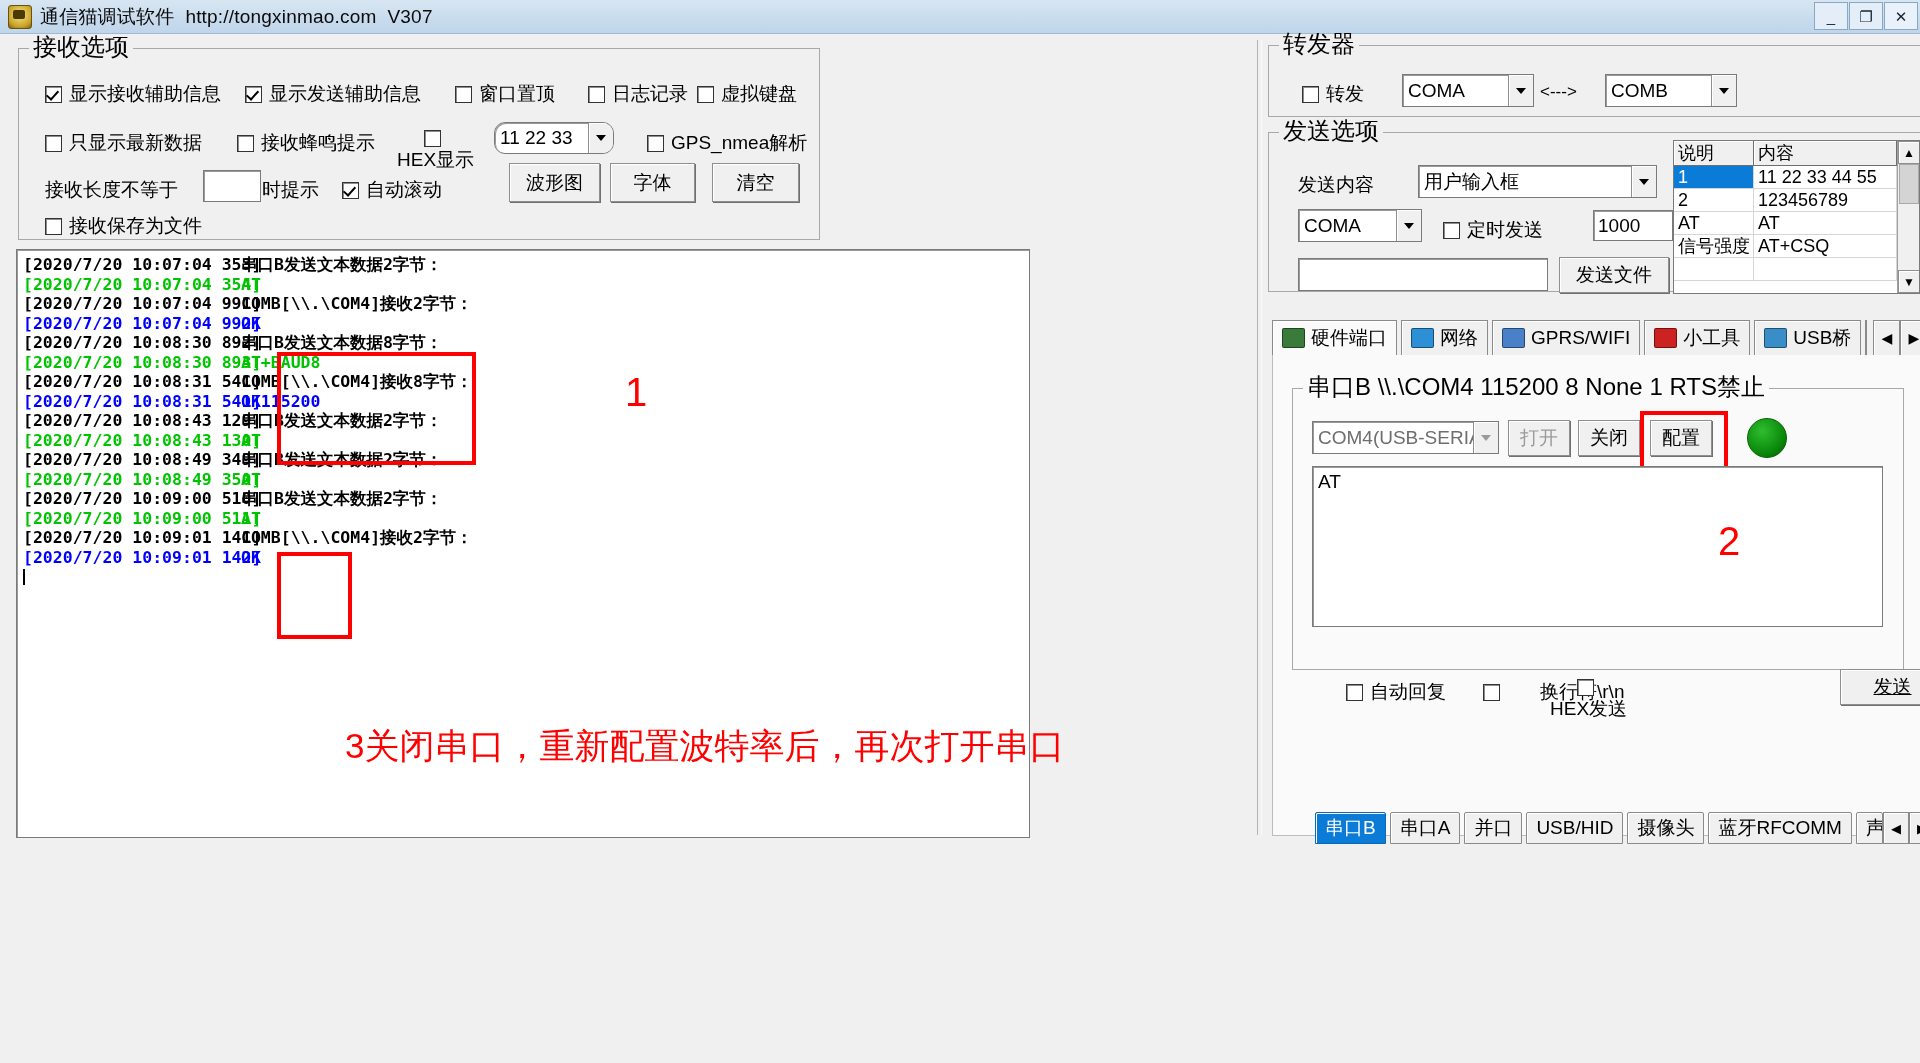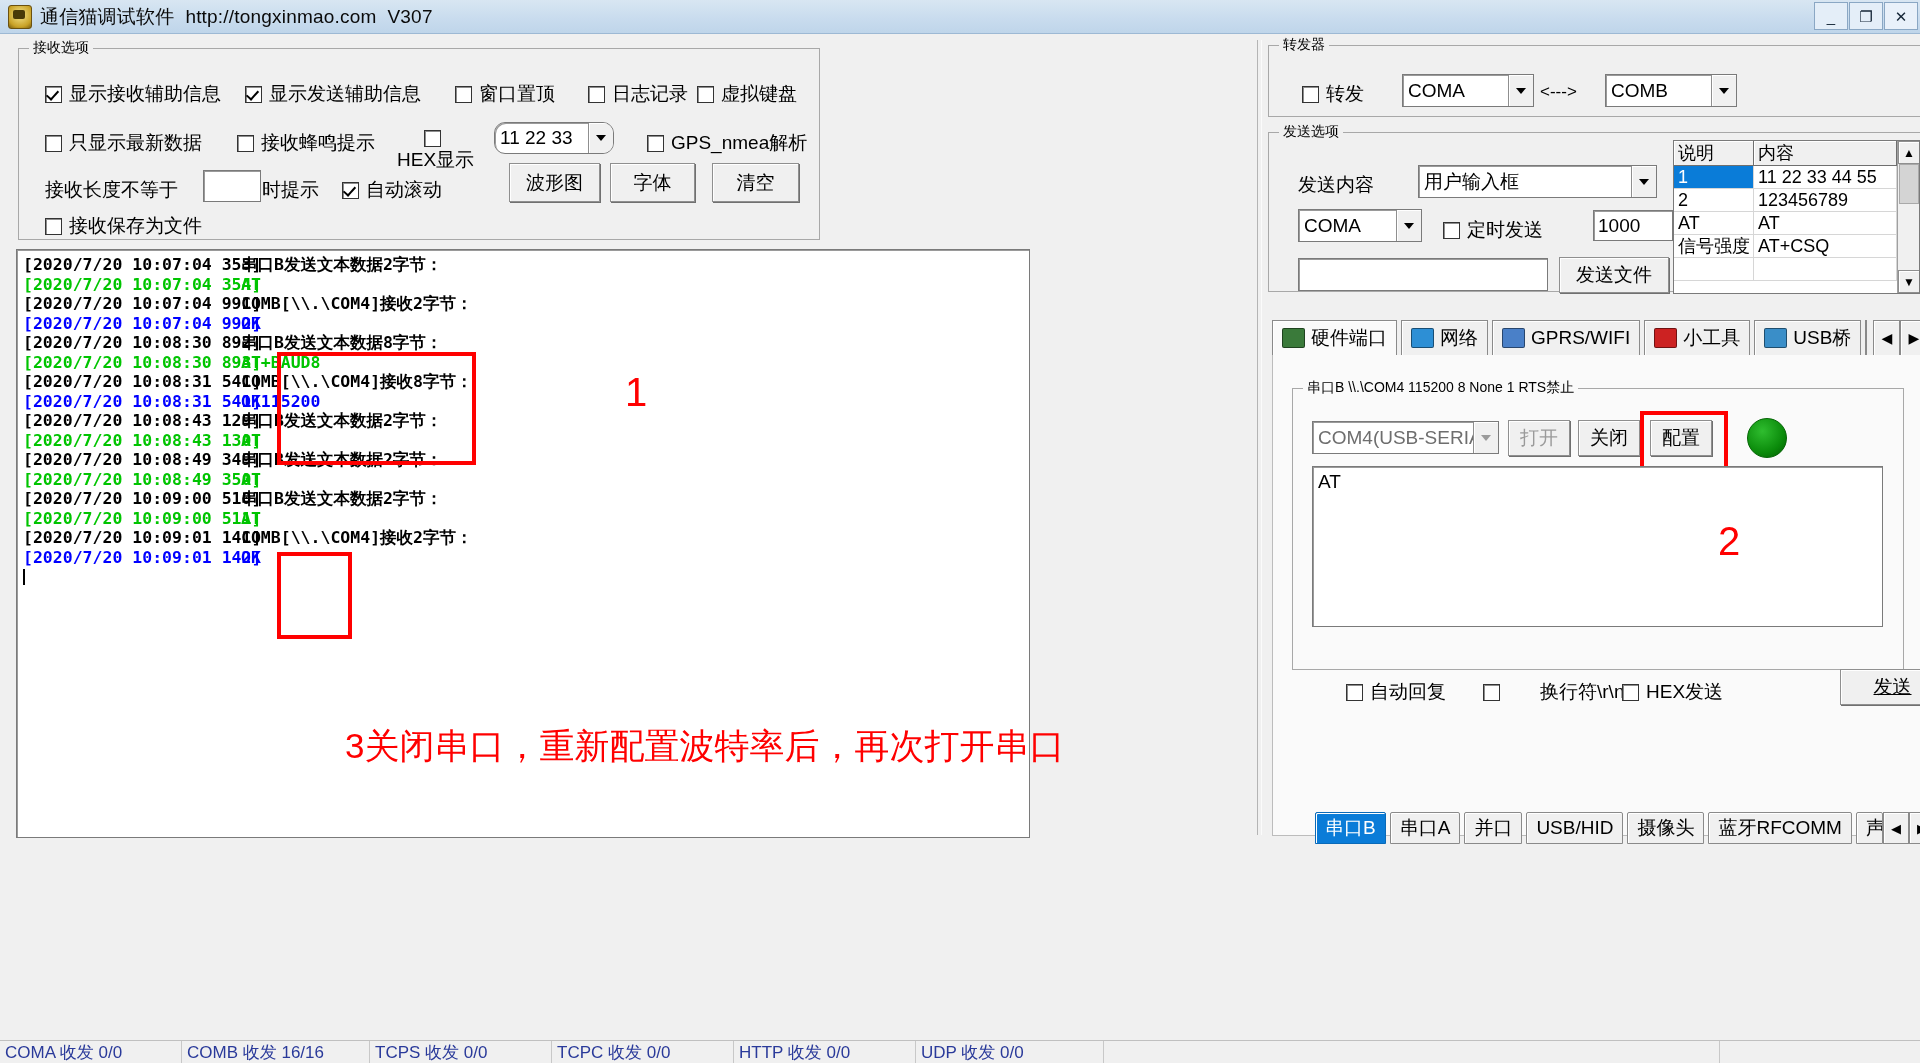--- a/index.html
+++ b/index.html
@@ -38,21 +38,21 @@
     font-size:15px;line-height:1;color:#123;
   }
   .win-btn.close{background:#e9f1fa;}
 
   
   .group{
     position:absolute;border:1px solid #a8a8a8;background:transparent;
   }
   .group>.legend{
     position:absolute;top:-12px;left:10px;background:#f0f0f0;
-    padding:0 4px;font-size:14px;line-height:20px;white-space:nowrap;
+    padding:0 4px;font-size:24px;line-height:20px;white-space:nowrap;
   }
 
   
   .cb{display:inline-flex;align-items:center;white-space:nowrap;}
   .cb .box{
     width:15px;height:15px;border:1px solid #333;background:#fff;
     box-shadow:inset 1px 1px 0 #8d8d8d;
     margin-right:7px;flex:none;position:relative;
   }
   .cb.on .box::after{
@@ -450,43 +450,34 @@
   <div class="rednum" style="left:1718px;top:521px;">2</div>
 
   <div class="cb" style="position:absolute;left:1346px;top:679px;">
     <span class="box"></span>
     <span class="lbl">自动回复</span>
   </div>
   <div class="cb" style="position:absolute;left:1483px;top:679px;gap:33px;">
     <span class="box"></span>
     <span class="lbl">换行符\r\n</span>
   </div>
-  <div class="cb" style="position:absolute;left:1622px;top:679px;">
+  <div class="cb" style="position:absolute;left:1550px;top:679px;flex-direction:column;">
     <span class="box"></span>
     <span class="lbl">HEX发送</span>
   </div>
   <div class="btn" style="position:absolute;left:1840px;top:669px;width:103px;height:34px;text-decoration:underline;">发送</div>
 
   <div class="btabs" style="left:1299px;top:812px;width:620px;height:32px;" id="bottom-tabs">
       <div class="btab active">串口B</div>
       <div class="btab">串口A</div>
       <div class="btab">并口</div>
       <div class="btab">USB/HID</div>
       <div class="btab">摄像头</div>
       <div class="btab">蓝牙RFCOMM</div>
       <div class="btab" style="width: 100px; overflow: hidden; margin-right: 0px;">声卡信号发</div>
       <div class="btab-spin">
         <div class="sb">◀</div>
         <div class="sb">▶</div>
       </div>
     </div>
 
-  <div class="statusbar" id="status-bar">
-      <div class="st-cell" style="width: 182px;">COMA 收发 0/0</div>
-      <div class="st-cell" style="width: 188px;">COMB 收发 16/16</div>
-      <div class="st-cell" style="width: 182px;">TCPS 收发 0/0</div>
-      <div class="st-cell" style="width: 182px;">TCPC 收发 0/0</div>
-      <div class="st-cell" style="width: 182px;">HTTP 收发 0/0</div>
-      <div class="st-cell" style="width: 188px;">UDP 收发 0/0</div>
-      <div class="st-cell" style="width: 616px;"></div>
-    </div>
 
 </div>
 
 </body></html>

